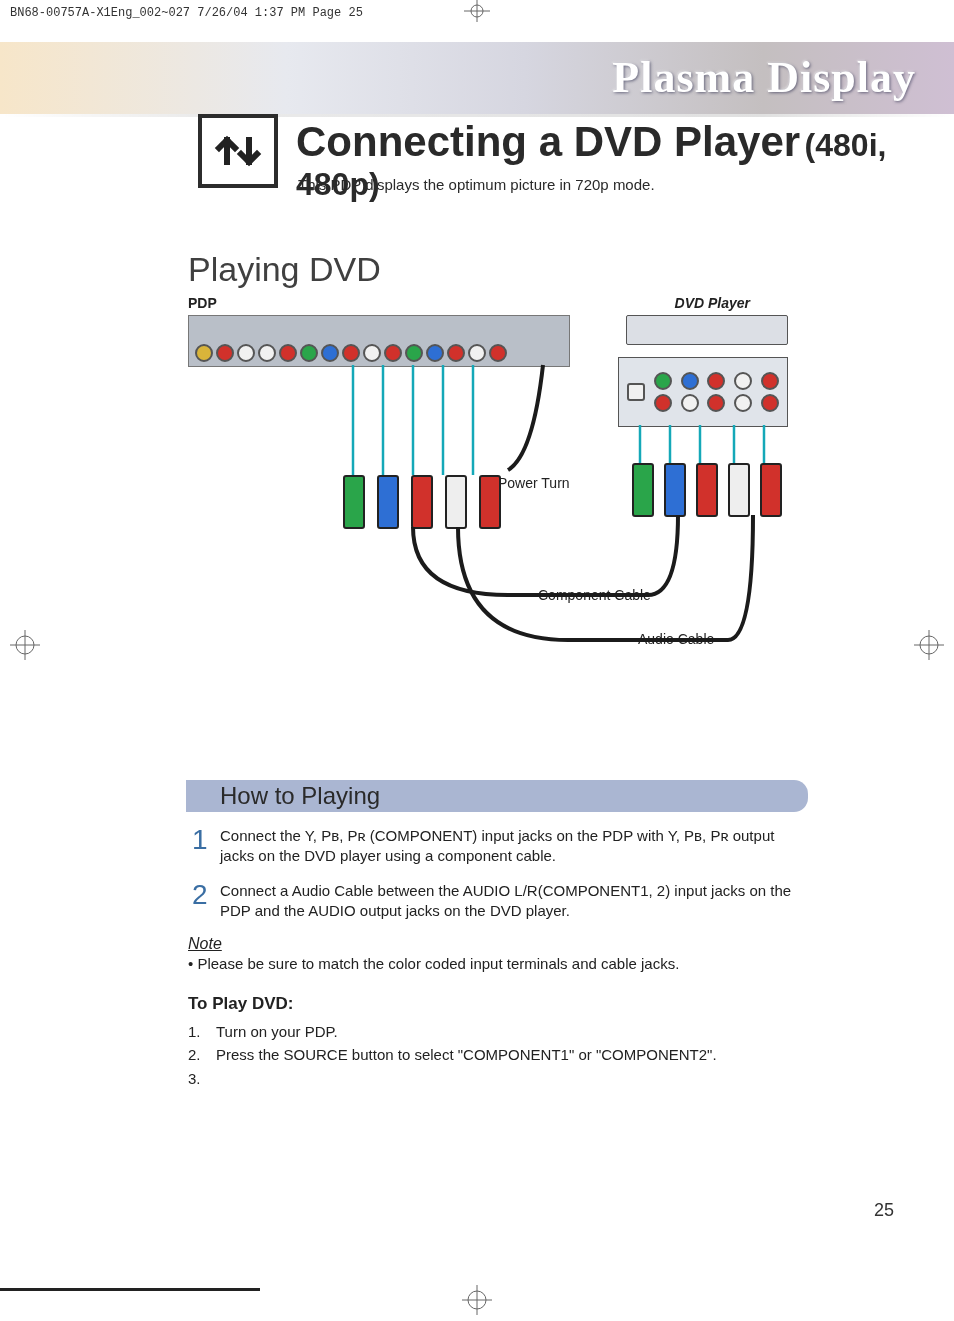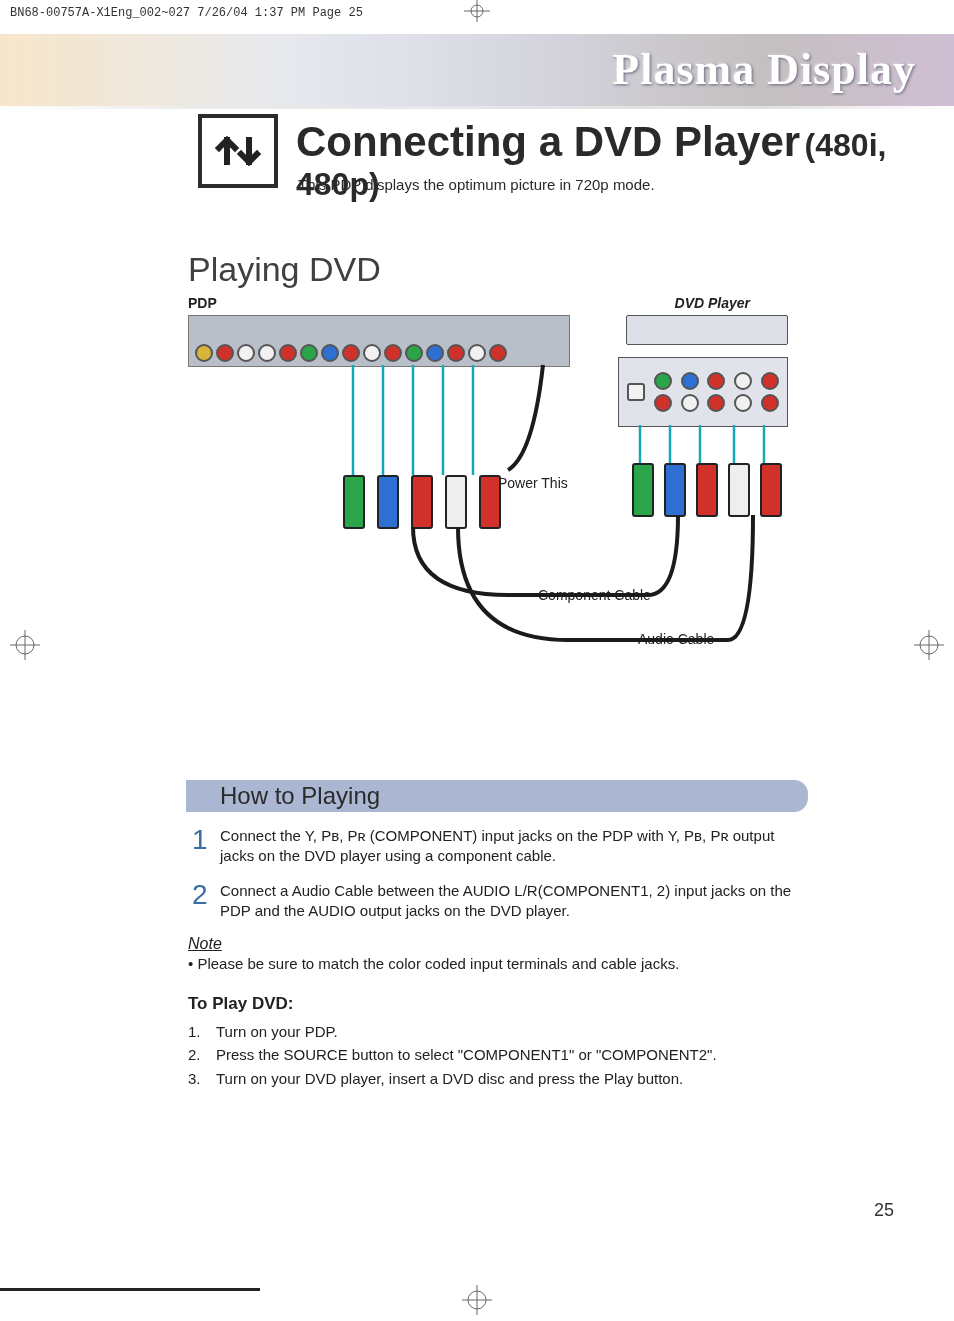--- a/index.html
+++ b/index.html
@@ -15,21 +15,21 @@
   .print-header {
     font-family: "Courier New", monospace;
     font-size: 12px;
     padding: 6px 10px;
     color: #333;
   }
   .banner {
     height: 72px;
     background: linear-gradient(to right, #f7e6c9 0%, #e7e9ef 30%, #d6d6e0 55%, #c4bfc0 80%, #cfbfd3 100%);
     position: relative;
-    margin-top: 8px;
+    margin-top: 16px;
     text-decoration: underline;
   }
   .banner-underline {
     height: 3px;
     background: linear-gradient(to right, rgba(0,0,0,0) 0%, rgba(0,0,0,0.08) 20%, rgba(0,0,0,0.12) 80%, rgba(0,0,0,0) 100%);
   }
   .bg-title {
     position: absolute;
     right: 38px;
     top: 10px;
@@ -280,21 +280,21 @@
     <div class="col">
         <div class="port w"></div>
         <div class="port w"></div>
       </div>
     <div class="col">
         <div class="port r"></div>
         <div class="port r"></div>
       </div>
   </div>
 
-  <div class="power-cord-lbl">Power This</div>
+  <div class="power-cord-lbl">Power Turn</div>
   <div class="comp-cable-lbl">Component Cable</div>
   <div class="audio-cable-lbl">Audio Cable</div>
 
   <div class="plugs">
     <div class="plug" style="background:#2aa54a"></div>
     <div class="plug" style="background:#2e6fd4"></div>
     <div class="plug" style="background:#d1312b"></div>
     <div class="plug" style="background:#eee"></div>
     <div class="plug" style="background:#d1312b"></div>
   </div>
@@ -351,21 +351,20 @@
     <div class="ol-item">
       <span class="ol-num">1.</span>
       <span>Turn on your PDP.</span>
     </div>
     <div class="ol-item">
       <span class="ol-num">2.</span>
       <span>Press the SOURCE button to select "COMPONENT1" or "COMPONENT2".</span>
     </div>
     <div class="ol-item">
       <span class="ol-num">3.</span>
-      <span>Turn on your DVD player, insert a DVD disc and press the Play button.</span>
     </div>
   </div>
 </div>
 
 <div class="page-number">25</div>
 
 <svg class="regmark-l" width="30" height="30">
   <circle cx="15" cy="15" r="9" stroke="#666" fill="none"></circle>
   <line x1="0" y1="15" x2="30" y2="15" stroke="#666"></line>
   <line x1="15" y1="0" x2="15" y2="30" stroke="#666"></line>

